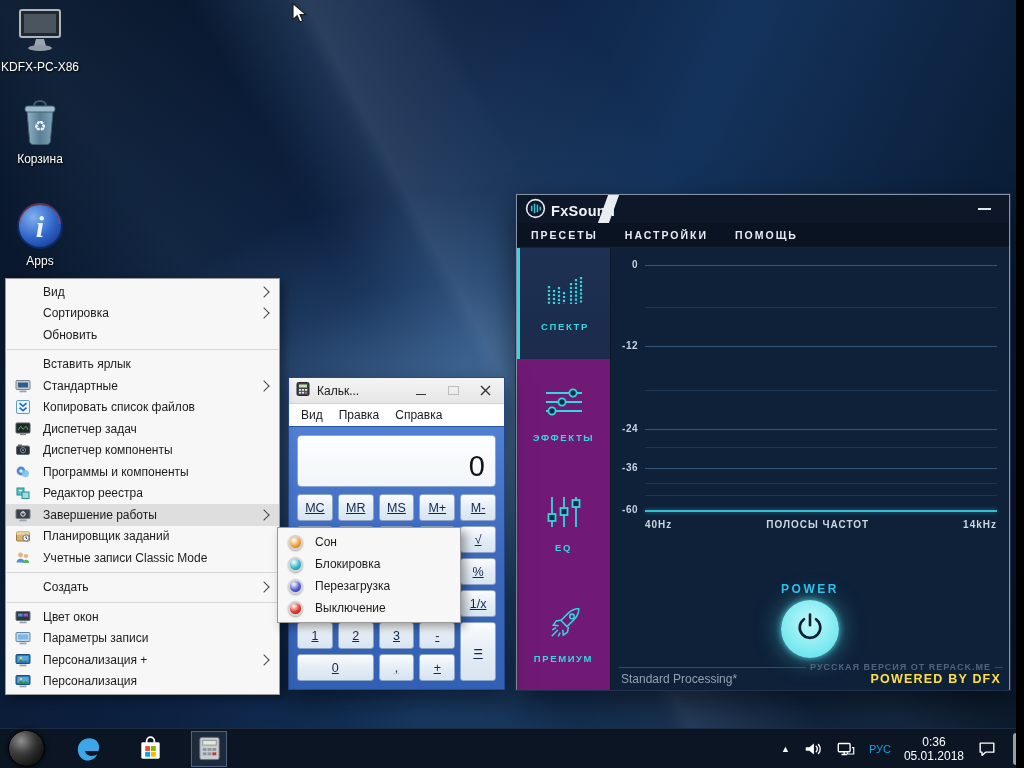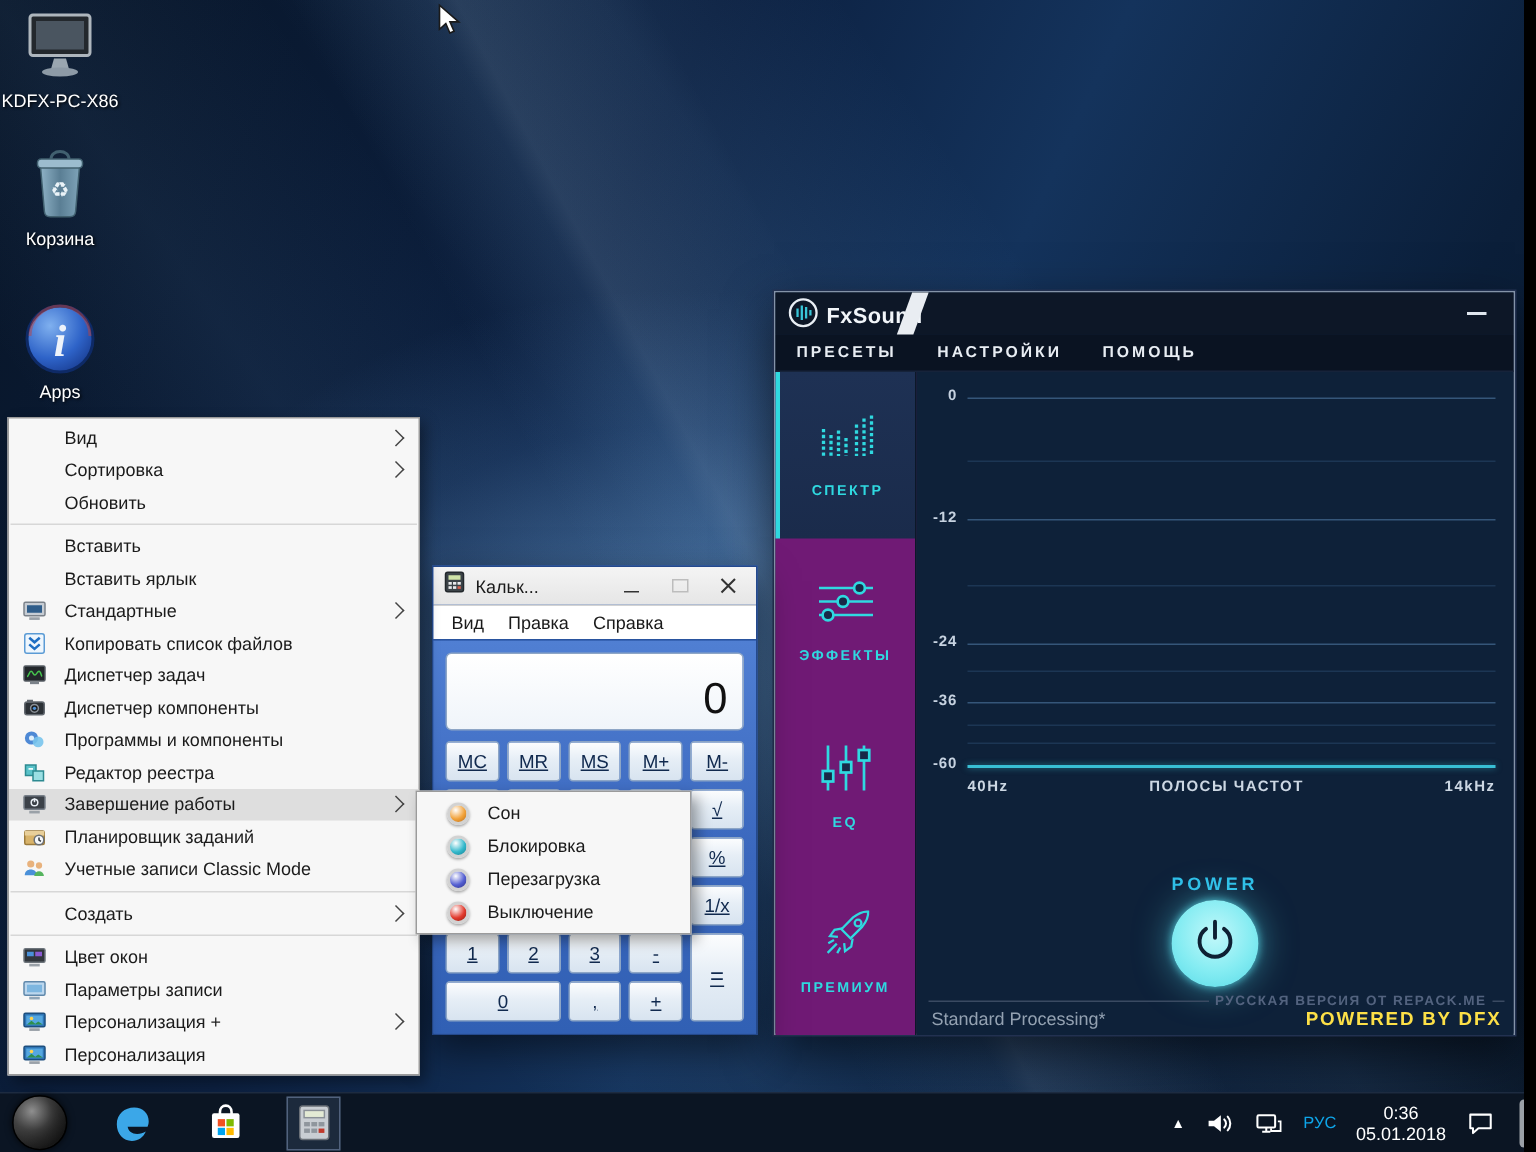--- a/index.html
+++ b/index.html
@@ -27,21 +27,21 @@
   .menu-item.highlighted{background:#dedede;}
   .mi-icon{width:16px;height:16px;margin-right:12px;flex:0 0 16px;display:flex;align-items:center;justify-content:center;}
   .mi-icon svg{width:16px;height:16px;}
   .mi-label{flex:1;white-space:nowrap;}
   .mi-arrow{width:7px;height:7px;border-right:1.3px solid #444;border-bottom:1.3px solid #444;
     transform:rotate(-45deg);margin-right:3px;}
   .menu-sep{height:1px;background:#d7d7d7;margin:3.5px 1px;}
   
   .submenu{position:absolute;left:277px;top:527px;width:184px;z-index:11;background:#f7f7f7;
     border:1px solid #9b9b9b;box-shadow:4px 4px 9px rgba(0,0,0,.38);padding:3px 0;box-sizing:border-box;}
-  .sub-item{height:22px;display:flex;align-items:center;gap:12px;padding-left:20px;font-size:12px;color:#1b1b1b;cursor:pointer;}
+  .sub-item{height:22px;display:flex;align-items:center;gap:12px;padding-left:10px;font-size:12px;color:#1b1b1b;cursor:pointer;}
   .orb{width:15px;height:15px;border-radius:50%;border:2px solid #d2d2d2;box-sizing:border-box;
     box-shadow:0 1px 2px rgba(0,0,0,.35);}
   
   .calc-window{position:absolute;left:288px;top:377px;width:217px;height:313px;z-index:3;
     background:#3f6fc4;border:1px solid #24498c;box-sizing:border-box;box-shadow:0 10px 24px rgba(0,0,0,.5);}
   .calc-titlebar{height:25px;background:linear-gradient(#f4f4f4,#e6e6e6);display:flex;align-items:center;
     padding:0 6px;gap:6px;border-bottom:1px solid #d2d2d2;}
   .calc-title{font-size:12px;color:#1a1a1a;flex:1;}
   .calc-cbtn{width:26px;height:18px;display:flex;align-items:center;justify-content:center;cursor:pointer;}
   .cb-min{width:10px;height:0;border-top:1.6px solid #333;margin-top:8px;}
@@ -375,24 +375,20 @@
         <span class="mi-label">Сортировка</span>
         <span class="mi-arrow"></span>
       </div>
       <div class="menu-item">
         <span class="mi-icon"></span>
         <span class="mi-label">Обновить</span>
       </div>
       <div class="menu-sep"></div>
       <div class="menu-item">
         <span class="mi-icon"></span>
-        <span class="mi-label">Вставить</span>
-      </div>
-      <div class="menu-item">
-        <span class="mi-icon"></span>
         <span class="mi-label">Вставить ярлык</span>
       </div>
       <div class="menu-item">
         <span class="mi-icon">
           <svg viewBox="0 0 16 16">
             <rect x="1" y="2.5" width="14" height="9" rx="1" fill="#c7cdd4" stroke="#7b828a"></rect>
             <rect x="3" y="4.5" width="10" height="5" fill="#2f5d8a"></rect>
             <rect x="4.5" y="12.5" width="7" height="1.8" fill="#9aa1a8"></rect>
           </svg>
         </span>

